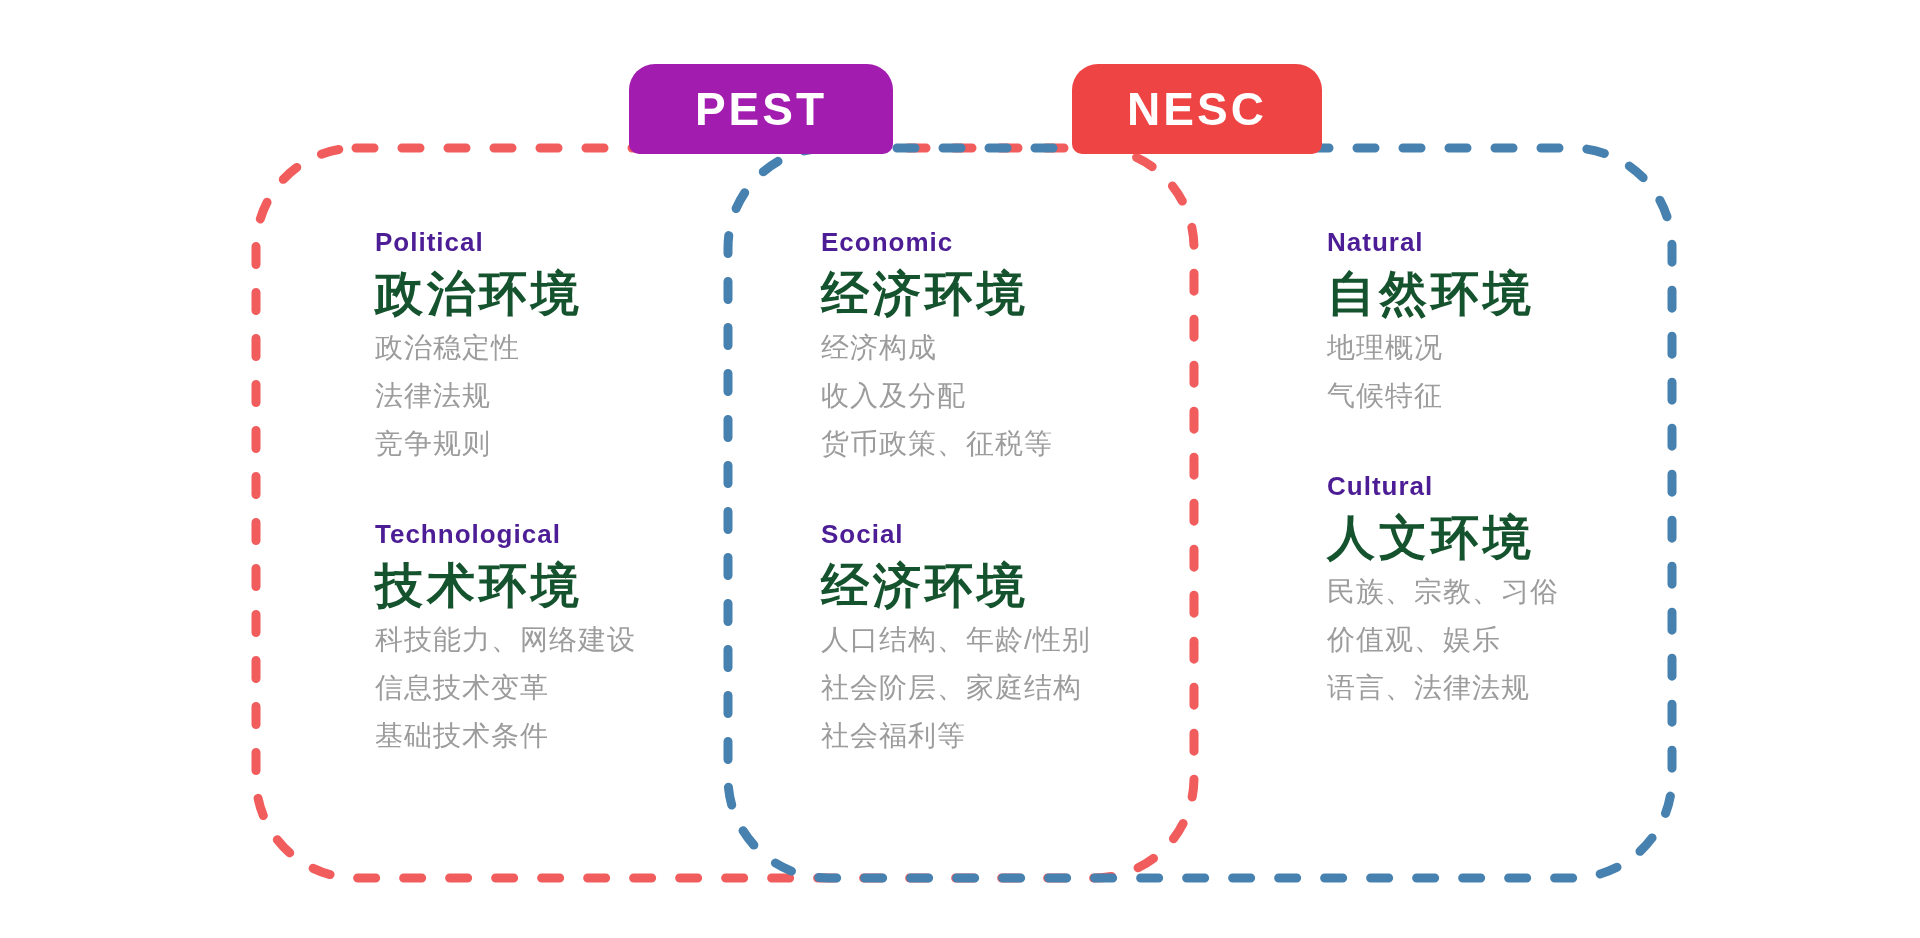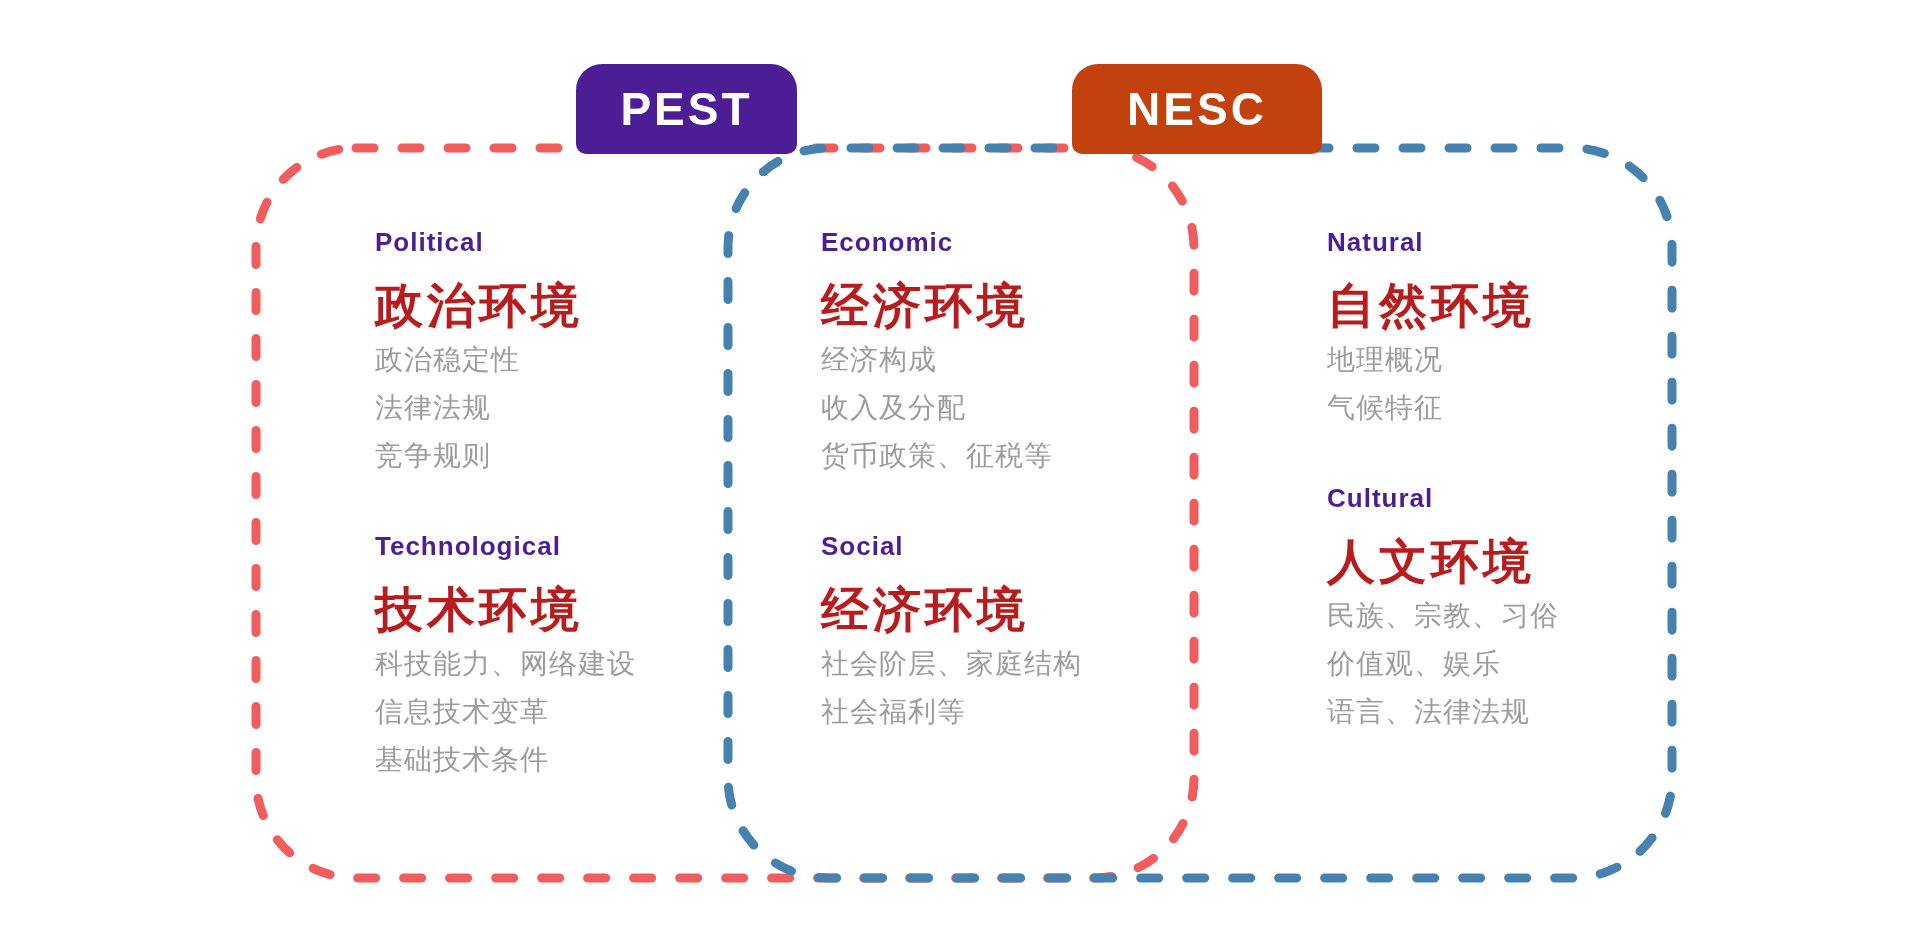--- a/index.html
+++ b/index.html
@@ -20,44 +20,44 @@
     z-index: 2;
     display: flex;
     align-items: center;
     justify-content: center;
     border-radius: 26px 26px 10px 10px;
     color: #ffffff;
     font-size: 46px;
     font-weight: 700;
     letter-spacing: 3px;
   }
-  .badge.pest { left: 576px; width: 221px; background: #4c1d95; }
-  .badge.nesc { left: 1072px; width: 250px; background: #c2410c; }
+  .badge.pest { left: 629px; width: 264px; background: #a21caf; }
+  .badge.nesc { left: 1072px; width: 250px; background: #ef4444; }
 
   .column { position: absolute; top: 224px; width: 430px; z-index: 2; }
   .column.c1 { left: 375px; }
   .column.c2 { left: 821px; }
   .column.c3 { left: 1327px; }
 
   .section + .section { margin-top: 48px; }
 
   .section-label {
     font-size: 26px;
     font-weight: 700;
     line-height: 36px;
     letter-spacing: 1px;
     color: #4c1d95;
   }
   .section-title {
-    margin-top: 16px;
+    margin-top: 4px;
     font-size: 48px;
     font-weight: 700;
     line-height: 60px;
     letter-spacing: 4px;
-    color: #b91c1c;
+    color: #14532d;
   }
   .section-items {
     list-style: none;
   }
   .section-items li {
     font-size: 28px;
     line-height: 48px;
     letter-spacing: 1px;
     color: #9C9C9C;
   }
@@ -107,20 +107,21 @@
       <ul class="section-items">
         <li>经济构成</li>
         <li>收入及分配</li>
         <li>货币政策、征税等</li>
       </ul>
     </div>
     <div class="section">
       <div class="section-label">Social</div>
       <div class="section-title">经济环境</div>
       <ul class="section-items">
+        <li>人口结构、年龄/性别</li>
         <li>社会阶层、家庭结构</li>
         <li>社会福利等</li>
       </ul>
     </div>
   </div>
 
   <div class="column c3">
     <div class="section">
       <div class="section-label">Natural</div>
       <div class="section-title">自然环境</div>

